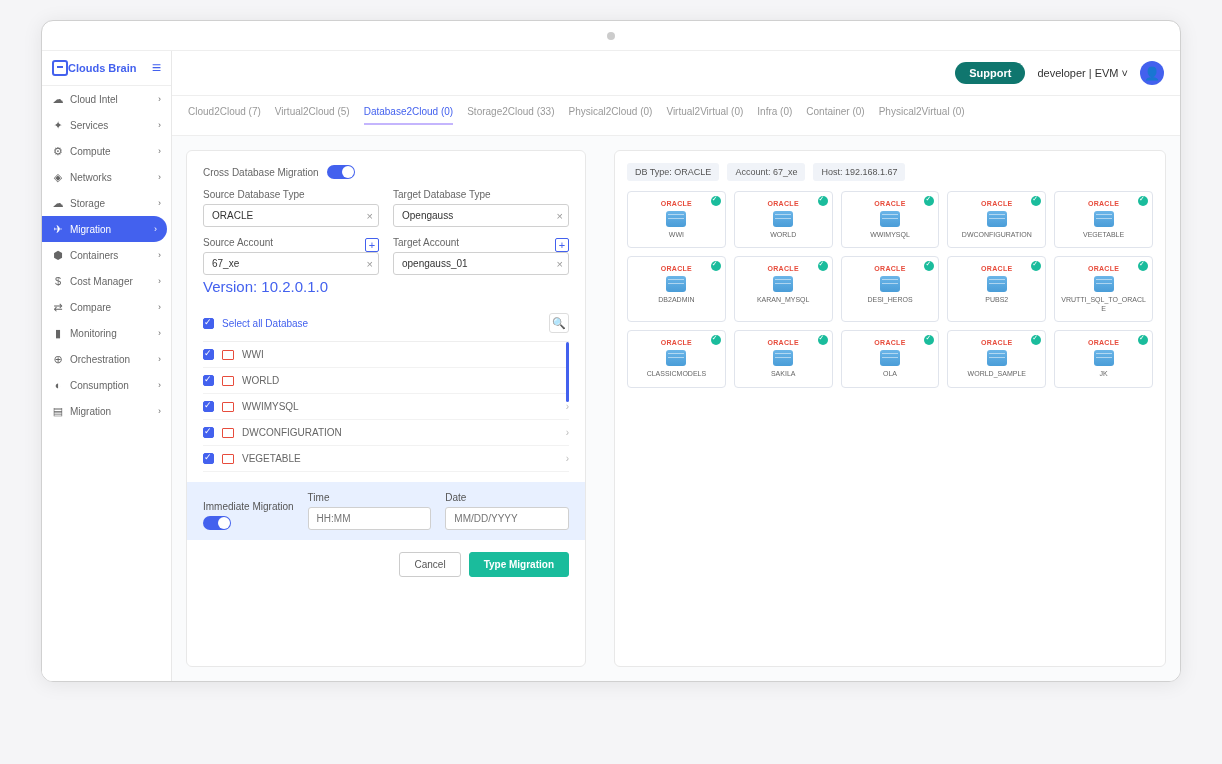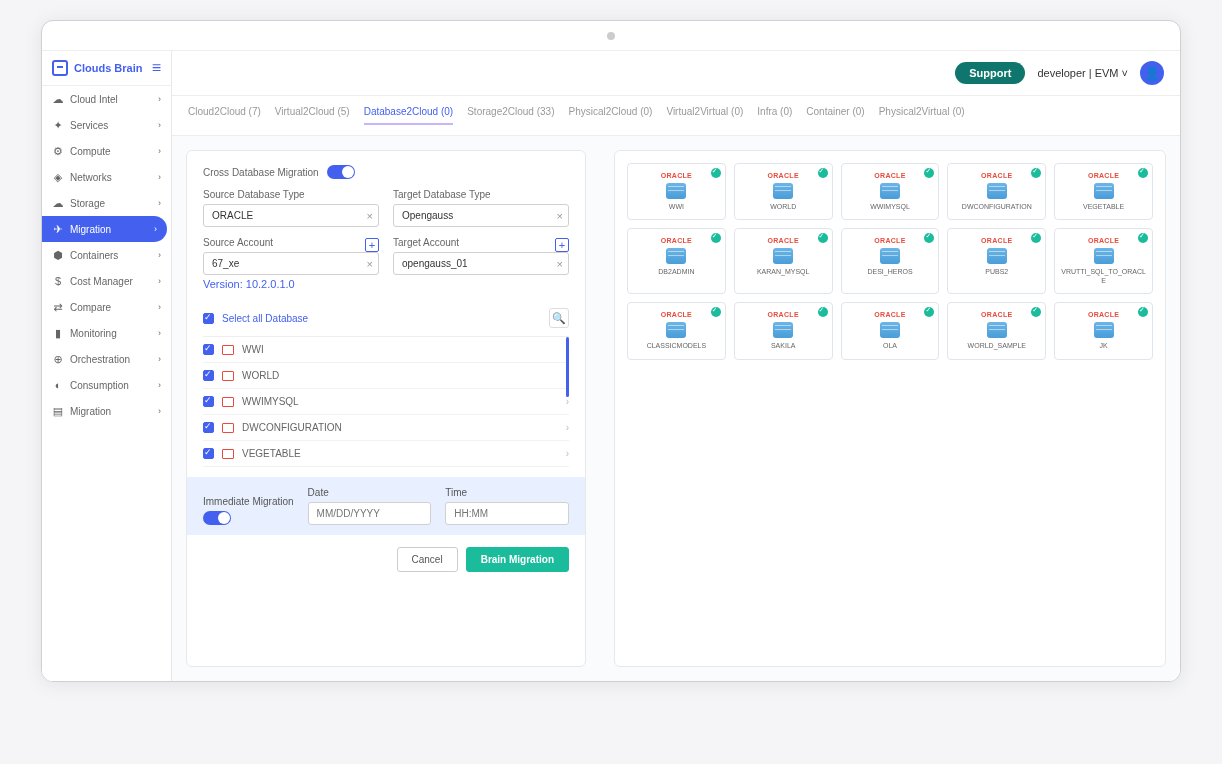--- a/index.html
+++ b/index.html
@@ -2,21 +2,21 @@
 <html><head>
 <meta charset="utf-8">
 <style>
 *{box-sizing:border-box;margin:0;padding:0;font-family:-apple-system,BlinkMacSystemFont,'Segoe UI',Arial,sans-serif}
 body{background:#f5f5f7;display:flex;justify-content:center;align-items:flex-start;padding:20px}
 .laptop{width:1140px;background:#fff;border-radius:12px;border:1px solid #d0d0d0;overflow:hidden;box-shadow:0 2px 20px rgba(0,0,0,0.08)}
 .laptop-top{height:30px;display:flex;align-items:center;justify-content:center;border-bottom:1px solid #eee}
 .camera{width:8px;height:8px;border-radius:50%;background:#ccc}
 .screen{display:flex;height:630px;background:#fafbfc}
 .sidebar{width:130px;background:#fff;border-right:1px solid #e8e8e8;font-size:10px}
-.logo-row{display:flex;align-items:center;padding:8px 10px;border-bottom:1px solid #eee;gap:6px}
+.logo-row{display:flex;align-items:center;padding:8px 10px;border-bottom:1px solid #eee;}
 .logo-mark{width:16px;height:16px;border:2px solid #4361ee;border-radius:3px;position:relative}
 .logo-mark::after{content:'';position:absolute;top:4px;left:3px;width:6px;height:2px;background:#4361ee}
 .logo-text{font-weight:700;color:#4361ee;font-size:11px}
 .hamburger{margin-left:auto;color:#4361ee;font-size:16px;cursor:pointer}
 .nav-item{display:flex;align-items:center;padding:7px 10px;gap:6px;color:#666;cursor:pointer;font-size:10px}
 .nav-item.active{background:#4361ee;color:#fff;border-radius:0 14px 14px 0;margin-right:4px}
 .nav-item .icon{width:12px;height:12px;display:inline-flex;align-items:center;justify-content:center;font-size:11px}
 .nav-item .chev{margin-left:auto;font-size:9px}
 .header{display:flex;align-items:center;padding:10px 16px;background:#fff;border-bottom:1px solid #eee;gap:12px}
 .header-spacer{flex:1}
@@ -35,21 +35,21 @@
 .toggle{width:28px;height:14px;background:#4361ee;border-radius:7px;position:relative;cursor:pointer}
 .toggle::after{content:'';position:absolute;right:1px;top:1px;width:12px;height:12px;background:#fff;border-radius:50%}
 .form-row{display:flex;gap:14px;margin-bottom:10px}
 .form-col{flex:1}
 .form-label{font-size:10px;color:#666;margin-bottom:4px;display:block}
 .label-row{display:flex;align-items:center;justify-content:space-between}
 .add-btn{width:14px;height:14px;border:1px solid #4361ee;color:#4361ee;border-radius:2px;display:flex;align-items:center;justify-content:center;font-size:11px;cursor:pointer}
 .input{width:100%;border:1px solid #d0d0d0;border-radius:3px;padding:5px 8px;font-size:10px;color:#333}
 .input-wrap{position:relative}
 .input-wrap .clear{position:absolute;right:6px;top:50%;transform:translateY(-50%);color:#999;font-size:11px;cursor:pointer}
-.version{font-size:11px;color:#4361ee;margin-top:3px}
+.version{font-size:15px;color:#4361ee;margin-top:3px}
 .db-list-head{display:flex;align-items:center;gap:8px;padding:8px 0;font-size:10px;color:#4361ee;border-bottom:1px solid #eee}
 .checkbox{width:11px;height:11px;border:1px solid #4361ee;background:#4361ee;border-radius:2px;position:relative;cursor:pointer}
 .checkbox::after{content:'✓';position:absolute;top:-2px;left:0;color:#fff;font-size:9px}
 .search-icon{margin-left:auto;width:20px;height:20px;border:1px solid #ddd;border-radius:3px;display:flex;align-items:center;justify-content:center;color:#999;font-size:11px;cursor:pointer}
 .db-list{max-height:130px;overflow-y:auto;position:relative}
 .db-item{display:flex;align-items:center;gap:8px;padding:7px 0;font-size:10px;color:#666;border-bottom:1px solid #f2f2f2}
 .db-icon{width:12px;height:10px;border:1px solid #e74c3c;border-radius:1px}
 .db-item .chev{margin-left:auto;color:#bbb;font-size:10px}
 .scroll-ind{position:absolute;right:0;top:0;width:3px;height:60px;background:#4361ee;border-radius:2px}
 .schedule{background:#e8f0ff;margin:10px -16px 0;padding:10px 16px;display:flex;gap:14px;align-items:flex-end}
@@ -249,36 +249,41 @@
                 <span class="chev">›</span>
               </div>
             </div>
 
           <div class="schedule">
             <div class="sched-col">
               <label class="form-label">Immediate Migration</label>
               <div class="toggle"></div>
             </div>
             <div class="sched-col" style="flex:1">
+              <label class="form-label">Time</label>
+              <input class="input" placeholder="HH:MM" style="">
+            </div>
+            <div class="sched-col" style="flex:1">
               <label class="form-label">Date</label>
               <input class="input" placeholder="MM/DD/YYYY" style="">
             </div>
-            <div class="sched-col" style="flex:1">
-              <label class="form-label">Time</label>
-              <input class="input" placeholder="HH:MM" style="">
-            </div>
           </div>
 
           <div class="actions">
             <button class="btn">Cancel</button>
-            <button class="btn btn-primary">Brain Migration</button>
+            <button class="btn btn-primary">Type Migration</button>
           </div>
         </div>
 
         <div class="panel right-panel">
+          <div class="meta-pills">
+            <div class="pill">DB Type: ORACLE</div>
+            <div class="pill">Account: 67_xe</div>
+            <div class="pill">Host: 192.168.1.67</div>
+          </div>
           <div class="grid" id="grid">
               <div class="card">
                 <div class="card-badge"></div>
                 <div class="oracle-logo">ORACLE</div>
                 <div class="db-cyl"></div>
                 <div class="card-name">WWI</div>
               </div>
               <div class="card">
                 <div class="card-badge"></div>
                 <div class="oracle-logo">ORACLE</div>

